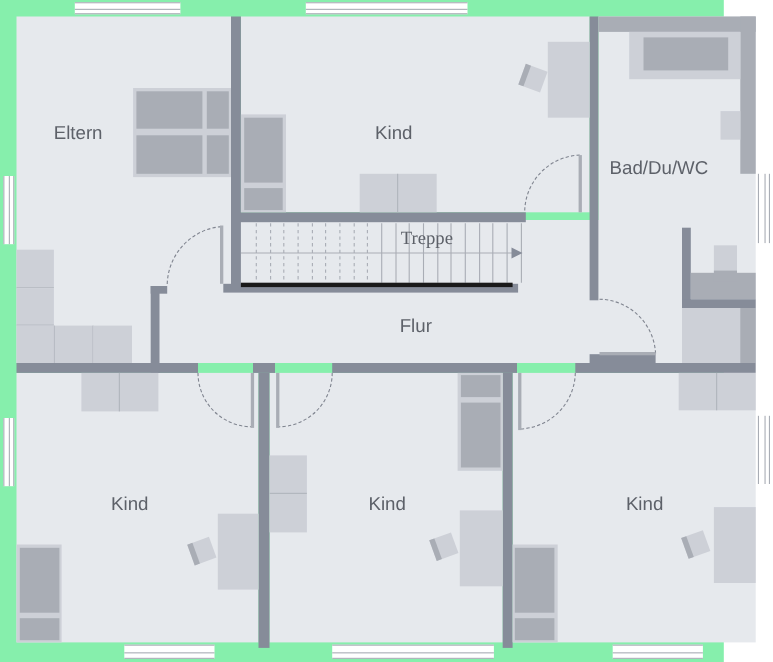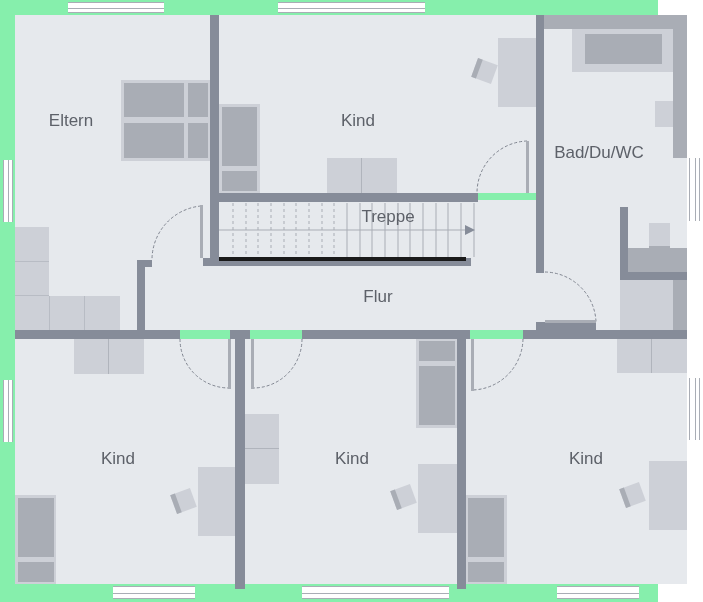--- a/index.html
+++ b/index.html
@@ -161,18 +161,18 @@
       <rect x="545" y="320" width="51" height="3"></rect>
       <rect x="228" y="339" width="3" height="50"></rect>
       <rect x="251" y="339" width="3" height="50"></rect>
       <rect x="471" y="339" width="3" height="52"></rect>
     </g>
   </svg>
 
   <div class="label" style="left:71px;top:121px;">Eltern</div>
   <div class="label" style="left:358px;top:121px;">Kind</div>
   <div class="label" style="left:599px;top:121px;margin-top:32px;">Bad/Du/WC</div>
-  <div class="label" style="left:388px;top:217px;">Treppe</div>
+  <div class="label" style="left:388px;top:217px;font-family:Liberation Serif, serif;">Treppe</div>
   <div class="label" style="left:378px;top:297px;">Flur</div>
   <div class="label" style="left:118px;top:459px;">Kind</div>
   <div class="label" style="left:352px;top:459px;">Kind</div>
   <div class="label" style="left:586px;top:459px;">Kind</div>
 </div>
 
 </body></html>

